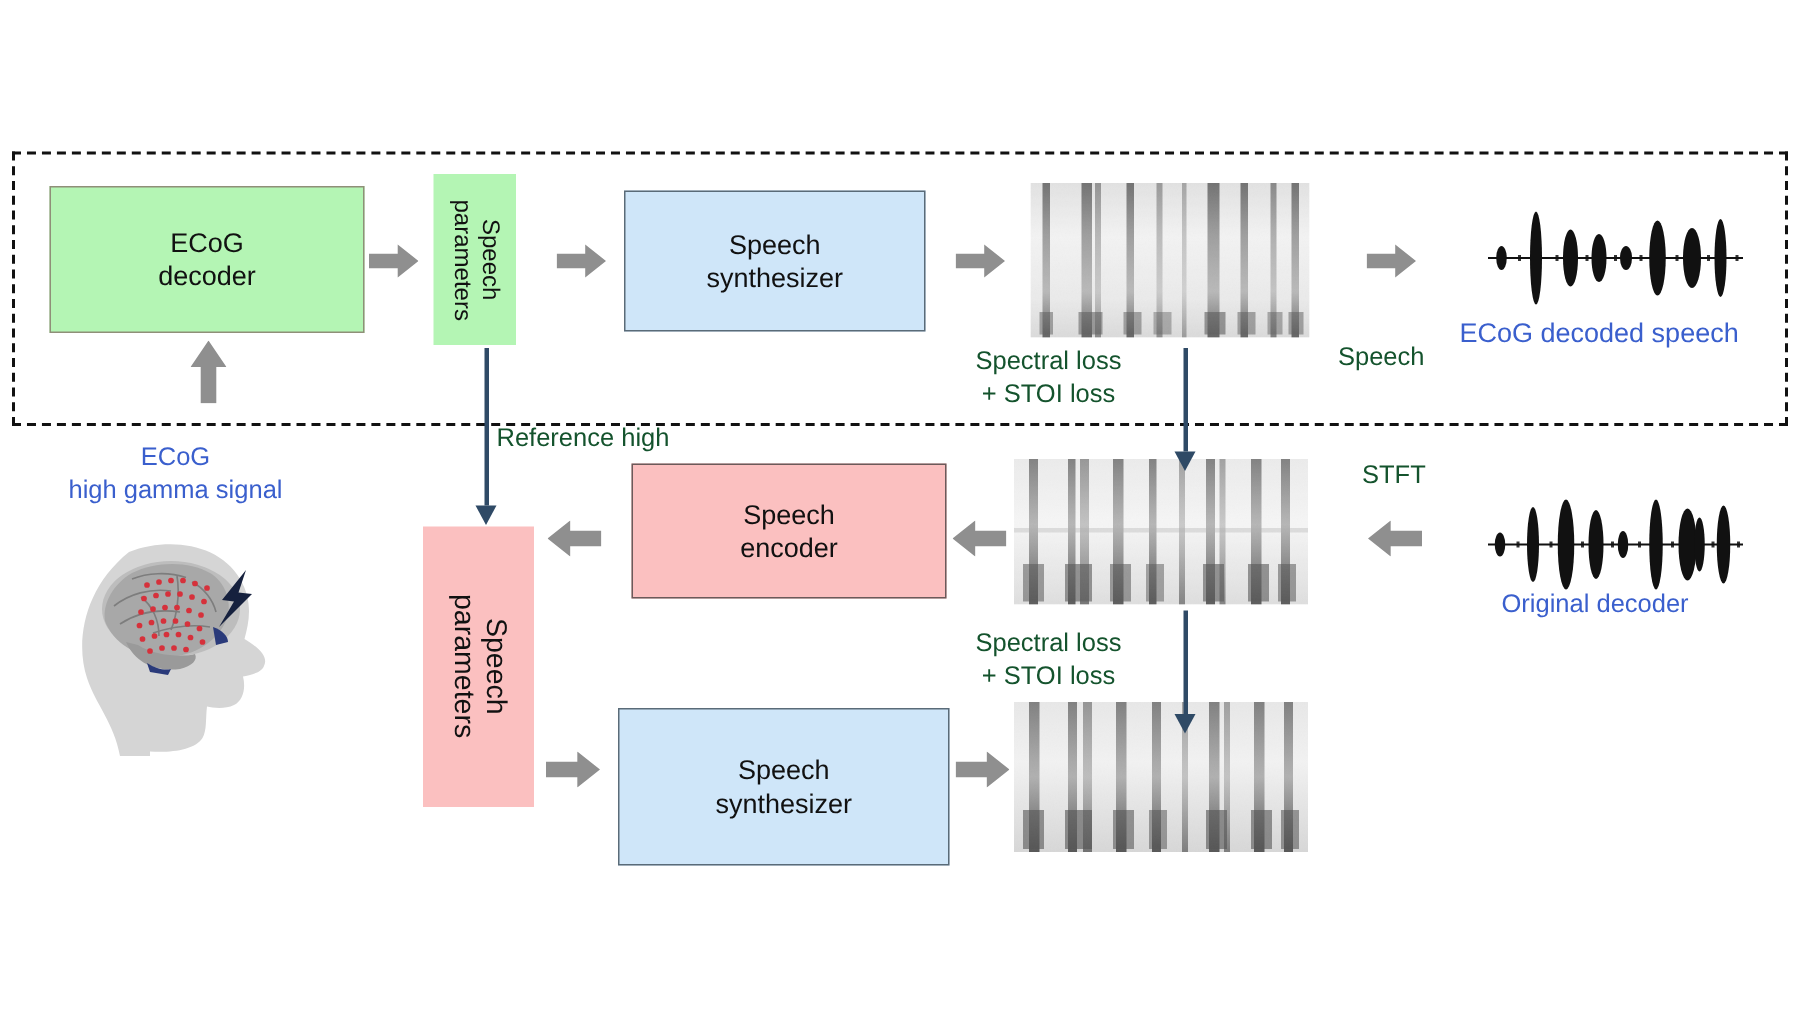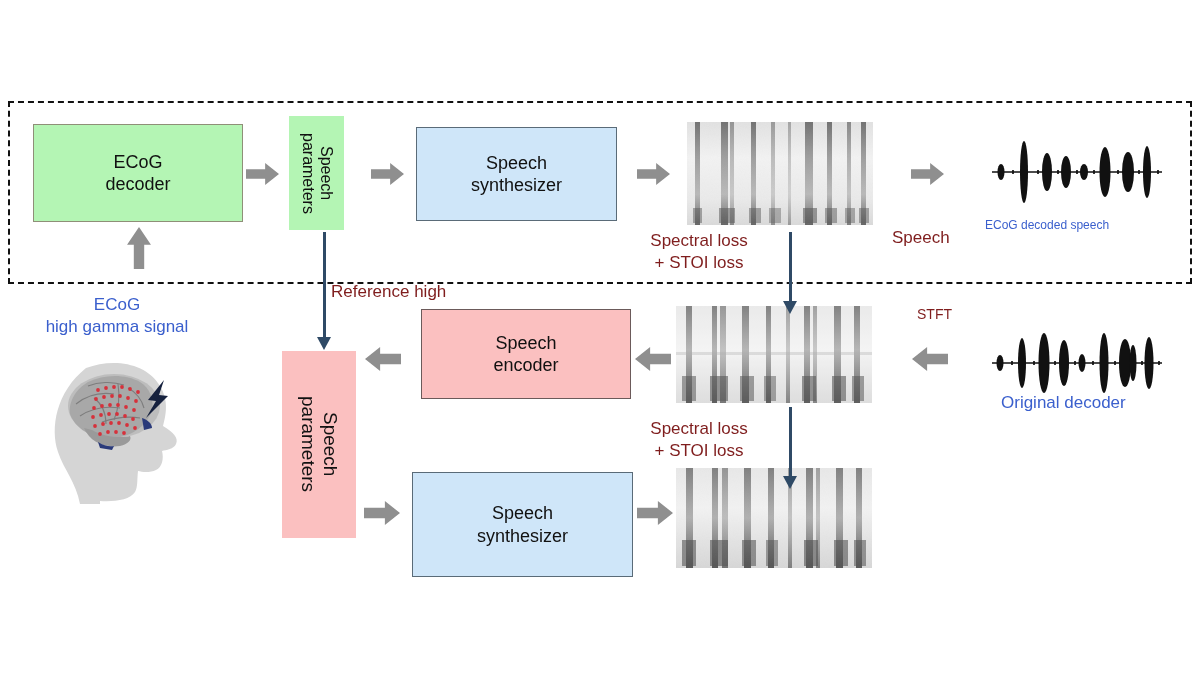--- a/index.html
+++ b/index.html
@@ -81,21 +81,21 @@
     position: absolute; left: 50%; bottom: 0;
     width: 0; height: 0; margin-left: -7px;
     border-left: 7px solid transparent;
     border-right: 7px solid transparent;
     border-top: 13px solid #2f4a66;
   }
 
   
   .txt {
     position: absolute; z-index: 7;
-    color: #7f1d1d; white-space: pre-line; line-height: 1.28;
+    color: #14532d; white-space: pre-line; line-height: 1.28;
   }
   .txt.blue { color: #3a5fcd; }
   .txt.center { text-align: center; }
 
   
   .spec, .wave, .brain {
     position: absolute; z-index: 3;
   }
   .spec svg, .wave svg, .brain svg { display: block; }
 </style>
@@ -201,21 +201,21 @@
         <rect x="65" y="32" width="2" height="4"></rect>
         <rect x="84" y="32" width="2" height="4"></rect>
         <rect x="101" y="32" width="2" height="4"></rect>
         <rect x="125" y="32" width="2" height="4"></rect>
         <rect x="146" y="32" width="2" height="4"></rect>
         <rect x="165" y="32" width="2" height="4"></rect>
       </g>
     </svg>
   </div>
 
-  <div class="txt blue" style="left:973px; top:218px; font-size:12px;margin-left:12px;">ECoG decoded speech</div>
+  <div class="txt blue" style="left:973px; top:211px; font-size:18px;">ECoG decoded speech</div>
 
   <div class="arrow up" style="left:126px; top:227px; width:26px; height:42px;"></div>
 
   <div class="txt blue center" style="left:22px; top:294px; width:190px; font-size:17px;">ECoG
 high gamma signal</div>
 
   <div class="brain" style="left:42px; top:352px; width:160px; height:160px;">
     <svg width="160" height="160" viewBox="0 0 160 160" aria-hidden="true">
 
       <path d="M44 16 C70 6 104 10 118 34 C127 49 124 63 121 74
@@ -359,21 +359,21 @@
         <rect x="156" y="70" width="14" height="25" fill="#2b2b2b" opacity="0.6"></rect>
         <rect x="176" y="70" width="12" height="25" fill="#2b2b2b" opacity="0.55"></rect>
       </g>
       <rect x="0" y="46" width="196" height="3" fill="#9a9a9a" opacity="0.35"></rect>
       <rect x="0" y="0" width="196" height="97" filter="url(#grain2)" fill="#ffffff" opacity="0.22"></rect>
     </svg>
   </div>
 
   <div class="arrow left" style="left:912px; top:346px; width:36px; height:26px;"></div>
 
-  <div class="txt" style="left:908px; top:306px; font-size:14px;margin-left:9px;">STFT</div>
+  <div class="txt" style="left:908px; top:306px; font-size:17px;">STFT</div>
 
   <div class="wave" style="left:992px; top:330px; width:170px; height:66px;">
     <svg width="170" height="66" viewBox="0 0 170 66" aria-hidden="true">
       <line x1="0" y1="33" x2="170" y2="33" stroke="#111" stroke-width="1.3"></line>
       <g fill="#111">
         <ellipse cx="8" cy="33" rx="3.5" ry="8"></ellipse>
         <ellipse cx="30" cy="33" rx="4" ry="25"></ellipse>
         <ellipse cx="52" cy="33" rx="5.5" ry="30"></ellipse>
         <ellipse cx="72" cy="33" rx="5" ry="23"></ellipse>
         <ellipse cx="90" cy="33" rx="3.5" ry="9"></ellipse>

